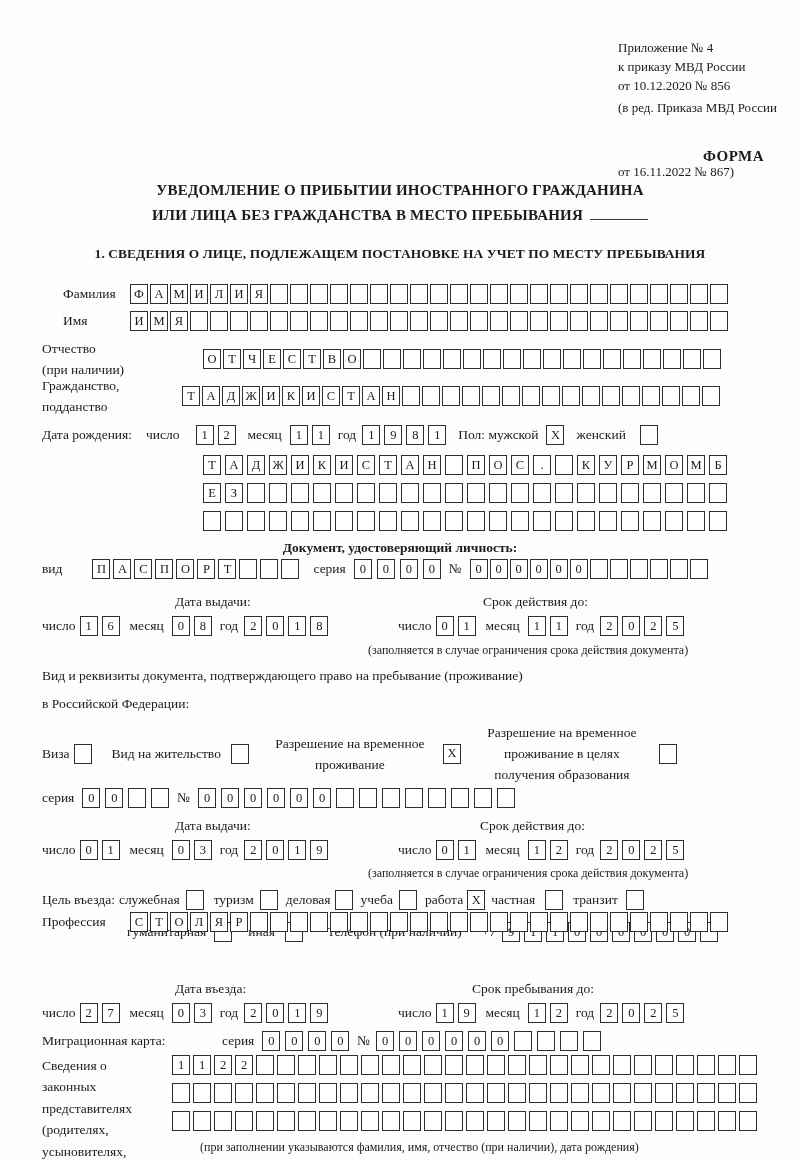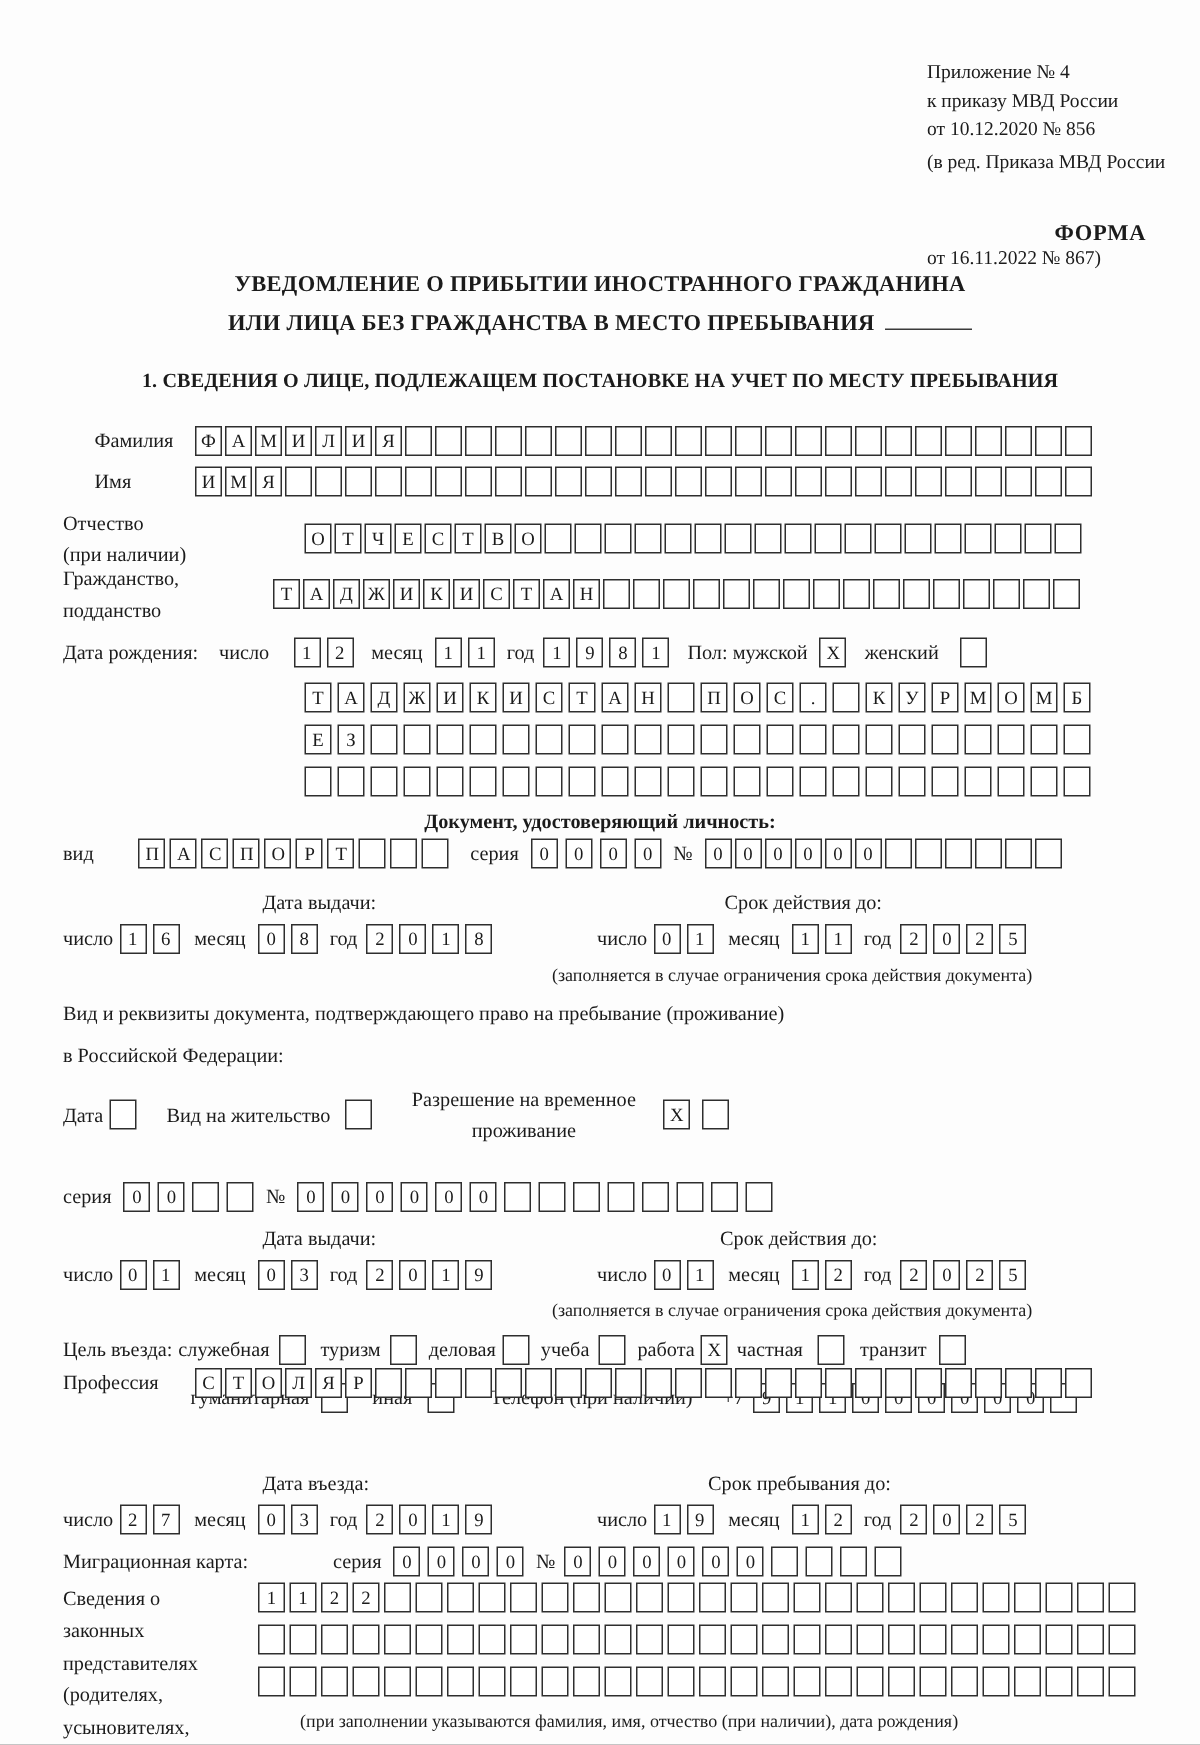--- a/index.html
+++ b/index.html
@@ -379,26 +379,27 @@
         <span class="box">0</span>
         <span class="box">2</span>
         <span class="box">5</span>
       </span>
   </div>
   <div class="note" style="left:368px;top:643px;">(заполняется в случае ограничения срока действия документа)</div>
 
   <div class="abs lbl" style="left:42px;top:668px;">Вид и реквизиты документа, подтверждающего право на пребывание (проживание)</div>
   <div class="abs lbl" style="left:42px;top:696px;">в Российской Федерации:</div>
   <div class="row top" style="left:42px;top:722px;">
-    <span class="lbl" style="line-height:21px;">Дата</span>
+    <span class="lbl" style="line-height:21px;">Виза</span>
     <span class="box ml4"></span>
     <span class="lbl ml20" style="line-height:21px;">Вид на жительство</span>
     <span class="box ml10"></span>
     <span class="optlbl ml16" style="width:170px;">Разрешение на временное проживание</span>
     <span class="box ml8">X</span>
+    <span class="optlbl ml12" style="width:178px;">Разрешение на временное проживание в целях получения образования</span>
     <span class="box ml8"></span>
   </div>
   <div class="row" style="left:42px;top:788px;">
     <span class="lbl">серия</span>
     <span class="boxrow sp5 ml8">
         <span class="box">0</span>
         <span class="box">0</span>
         <span class="box"></span>
         <span class="box"></span>
       </span>

